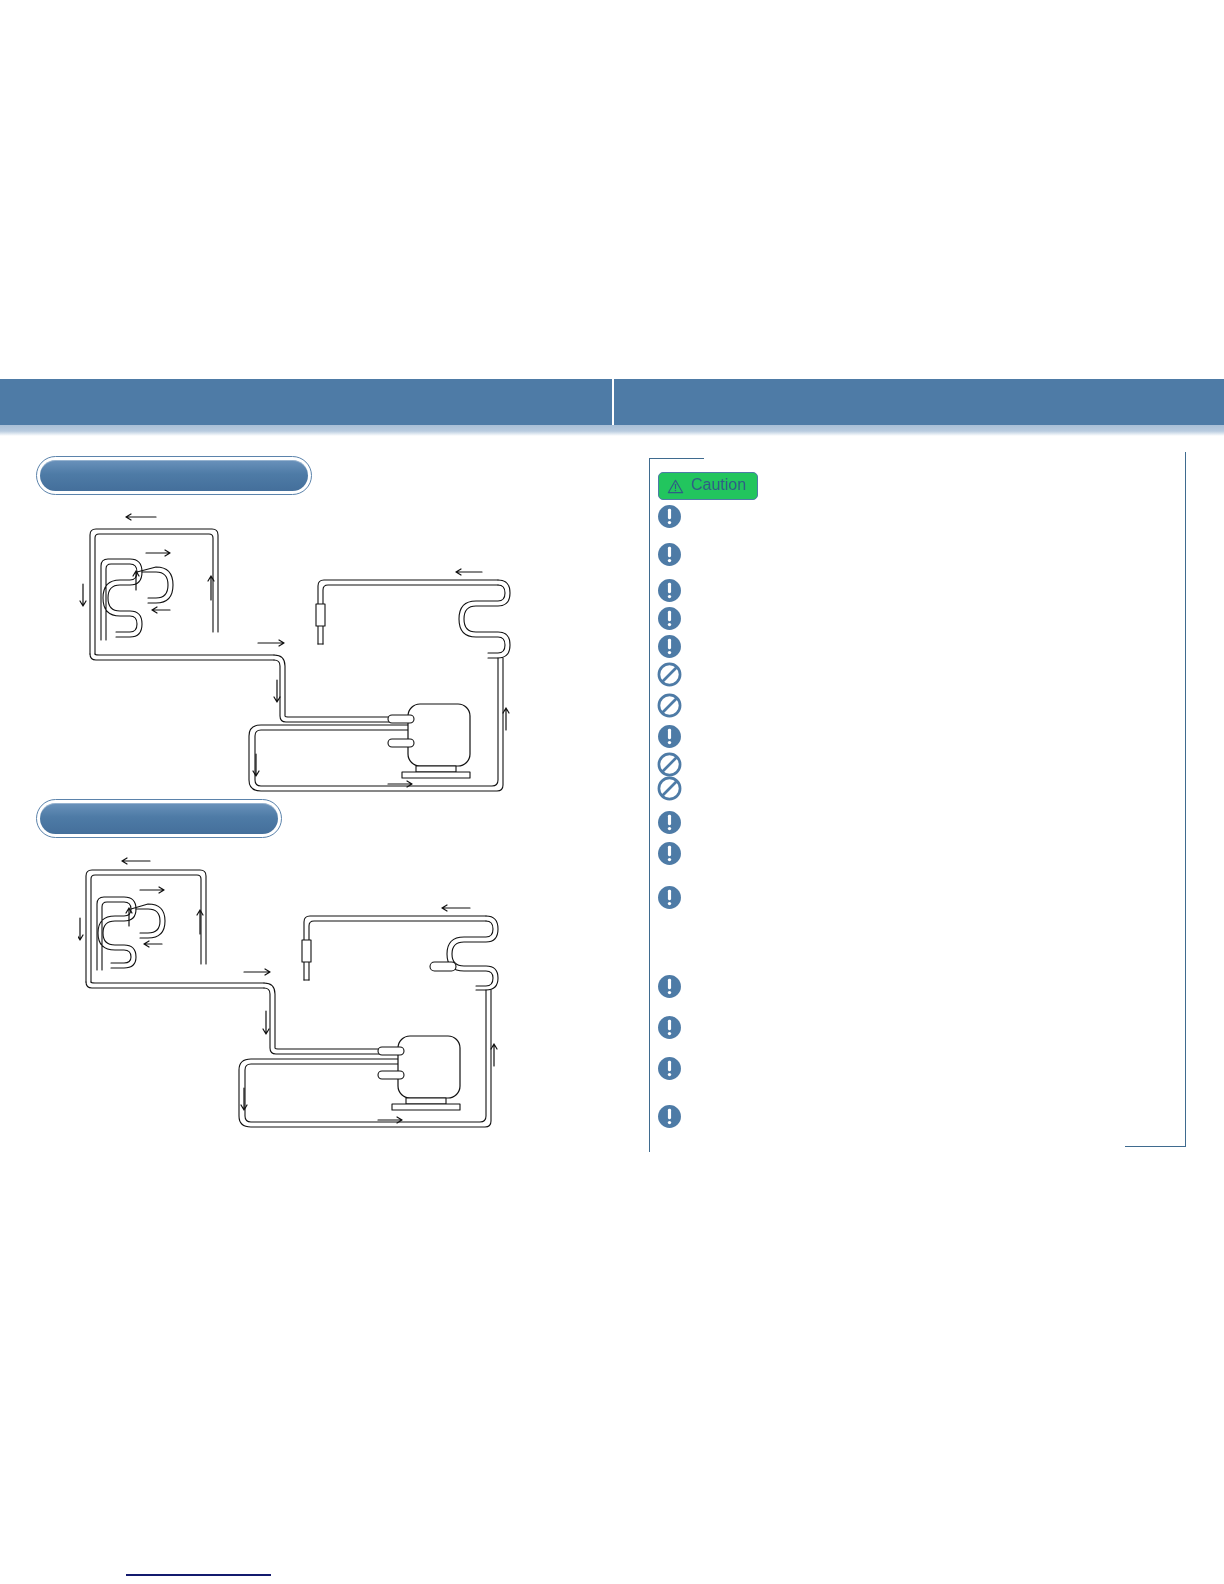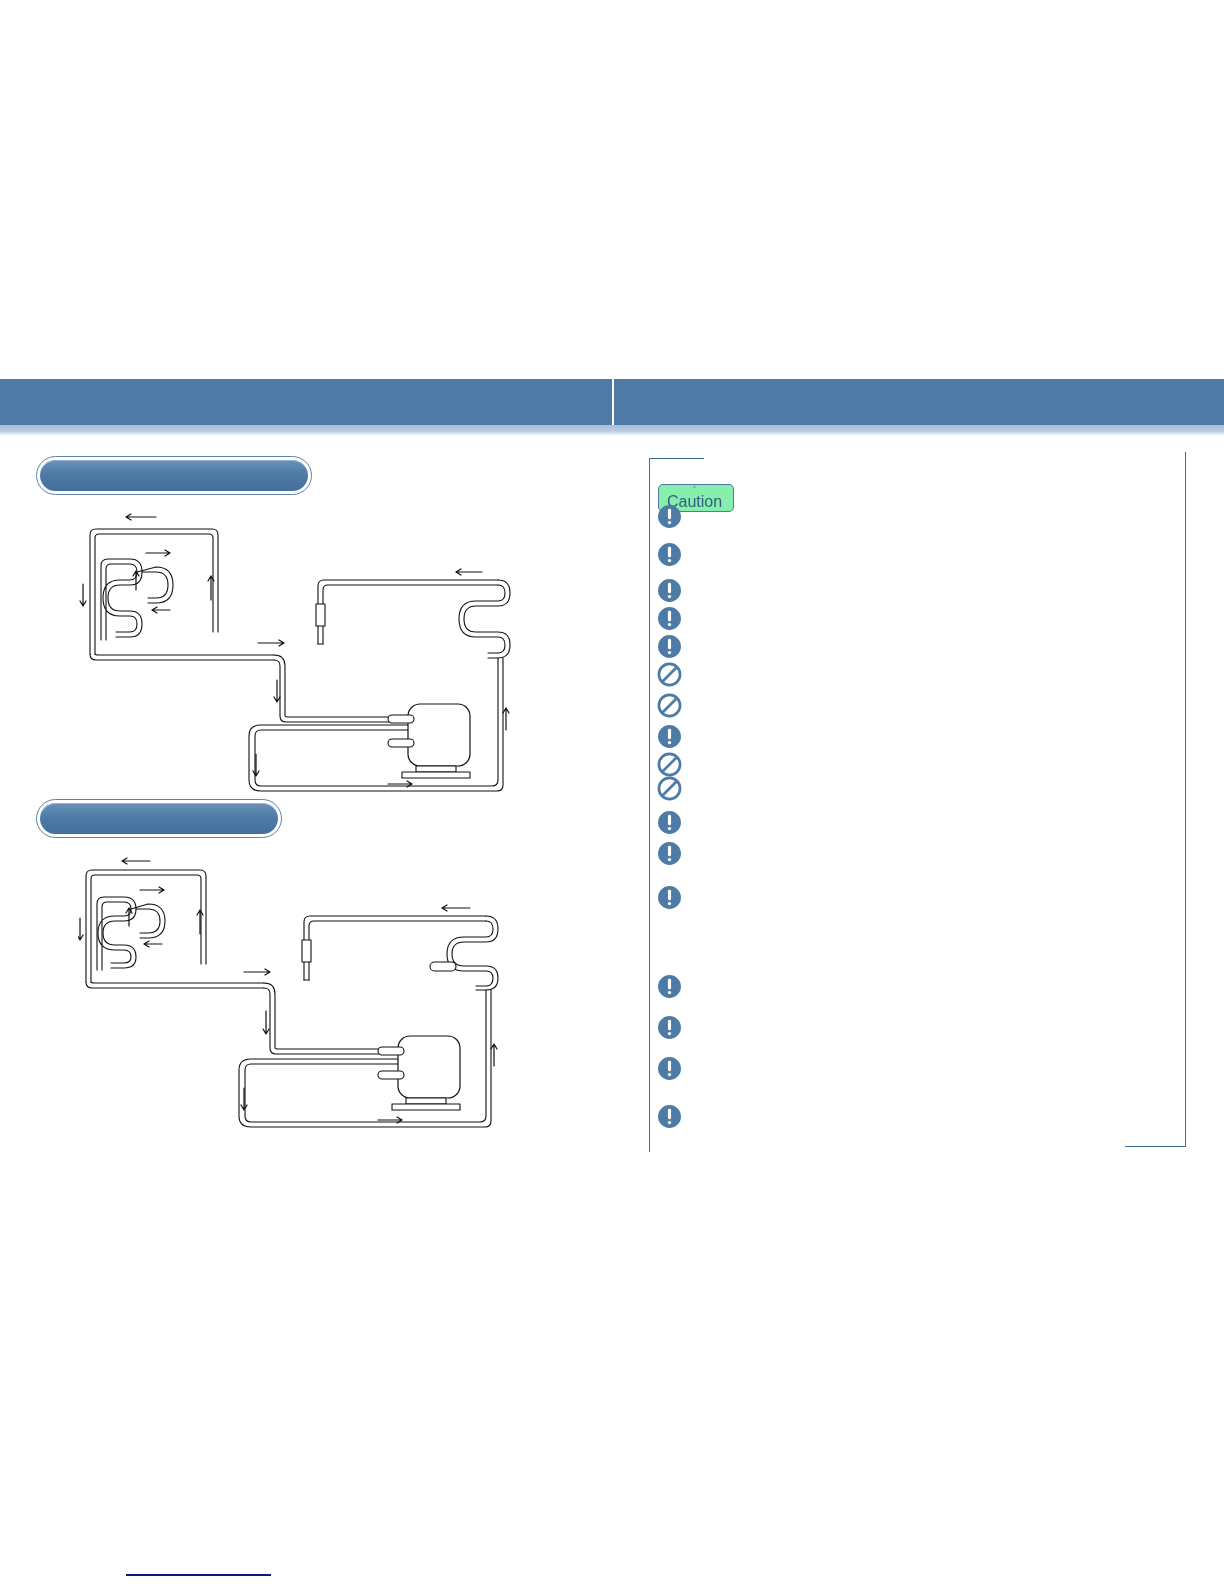--- a/index.html
+++ b/index.html
@@ -41,23 +41,23 @@
   
   #caution-panel{
     position:absolute;left:638px;top:452px;width:548px;height:700px;
   }
   .cp-border-left{position:absolute;left:11px;top:6px;width:1px;height:694px;background:#3f6b8f;}
   .cp-border-top{position:absolute;left:11px;top:6px;width:55px;height:1px;background:#3f6b8f;}
   .cp-border-right{position:absolute;left:547px;top:0px;width:1px;height:694px;background:#3f6b8f;}
   .cp-border-bottom{position:absolute;left:487px;top:694px;width:61px;height:1px;background:#3f6b8f;}
 
   .caution-tag{
-    position:absolute;left:20px;top:32px;height:28px;
-    border:1px solid #4e7ba6;border-radius:5px;background:#86efac;
-    display:flex;align-items:center;gap:7px;padding:0 11px 0 8px;box-sizing:border-box;flex-direction:column;
+    position:absolute;left:20px;top:20px;height:28px;
+    border:1px solid #4e7ba6;border-radius:5px;background:#22c55e;
+    display:flex;align-items:center;gap:7px;padding:0 11px 0 8px;box-sizing:border-box;
   }
   .caution-tag .tri{width:17px;height:15px;display:block;}
   .caution-tag .tag-text{font-size:16px;color:#2f5d85;line-height:1;position:relative;top:-1px;}
 
   .note-row{position:absolute;left:18px;width:520px;height:28px;display:flex;align-items:center;}
   .note-icon{width:27px;height:27px;flex:0 0 27px;display:block;}
   .note-text{margin-left:10px;font-size:13px;color:#1a1a1a;line-height:1.25;}
 
   
   #footer-rule{position:absolute;left:126px;top:1574px;width:145px;height:2px;background:#131a6e;}

